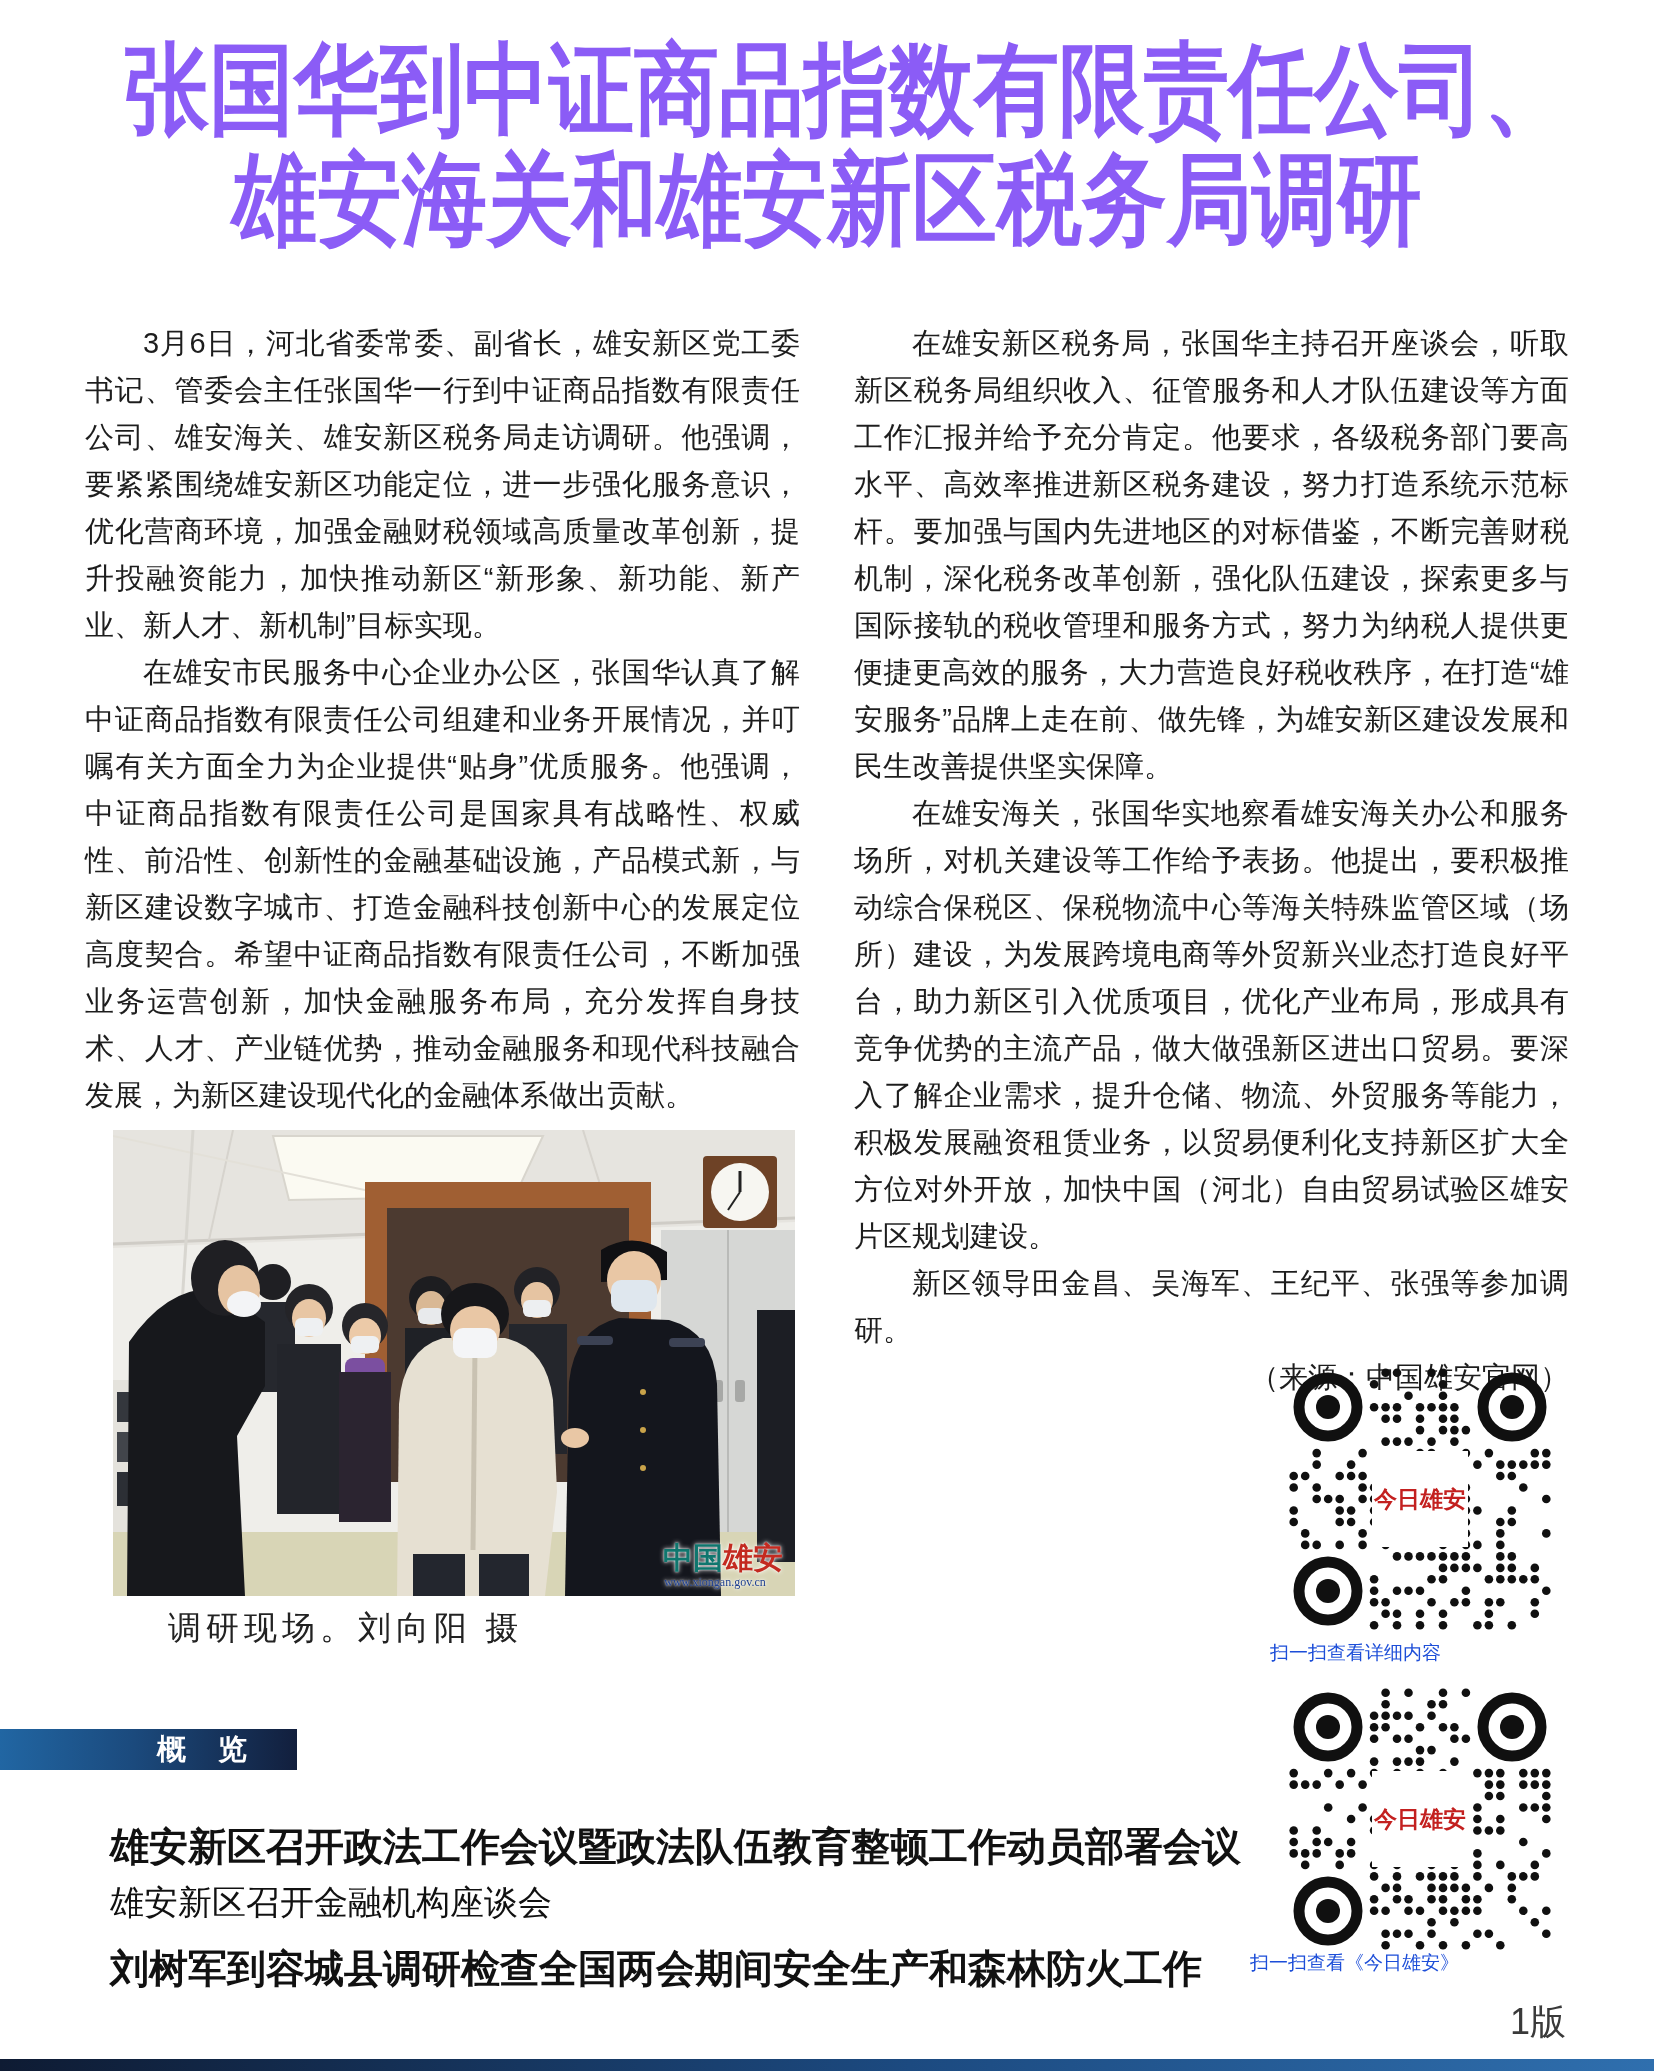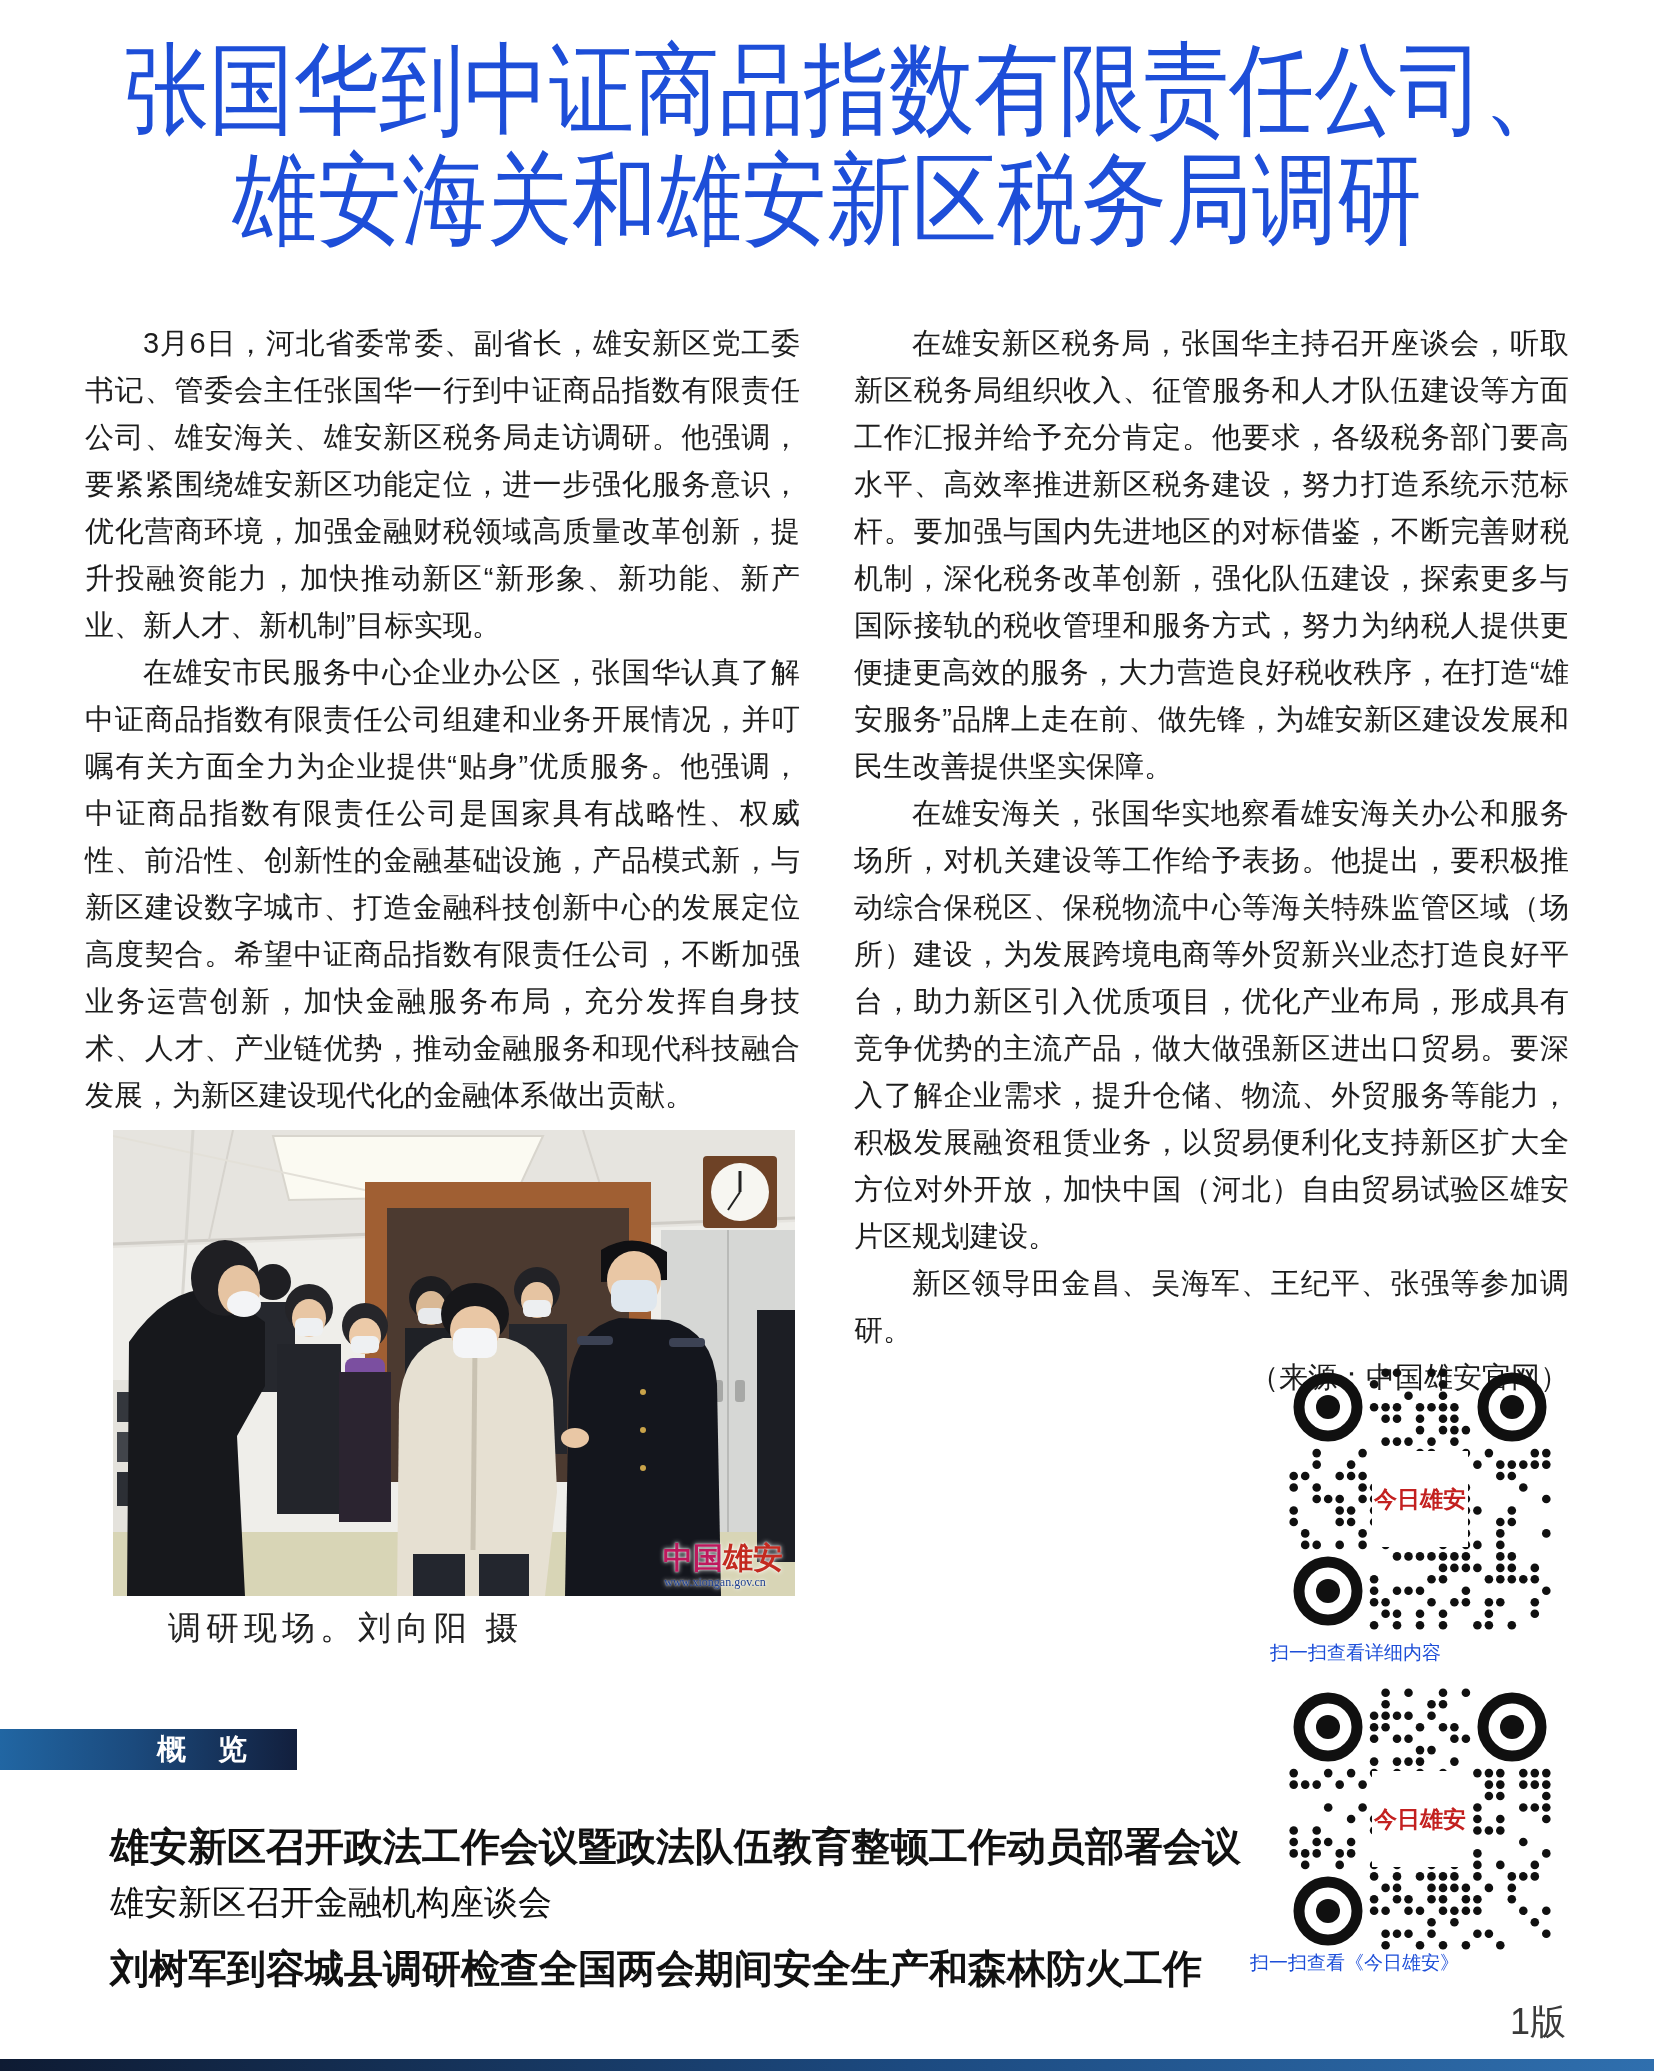--- a/index.html
+++ b/index.html
@@ -3,42 +3,42 @@
 <meta charset="utf-8">
 <style>
   html,body { margin:0; padding:0; background:#ffffff; }
   .page {
     position:relative; width:1654px; height:2071px; background:#fff;
     overflow:hidden; font-family:"Liberation Sans", sans-serif; color:#1d1d1d;
   }
   
   .headline {
     position:absolute; top:36px; left:0; width:1654px; text-align:center;
-    font-family:"Liberation Serif","DejaVu Serif",serif; font-weight:400;
-    color:#1d4ed8; font-size:100px; line-height:110px;
+    font-family:"Liberation Serif","DejaVu Serif",serif; font-weight:700;
+    color:#8b5cf6; font-size:100px; line-height:110px;
   }
   .hl-line { transform:scaleX(0.85); transform-origin:50% 50%; white-space:nowrap; }
   
   .col {
     position:absolute; width:715px; font-size:29px; line-height:47px;
     text-align:justify; color:#1d1d1d;
   }
   .col-left  { left:85px;  top:320px; }
   .col-right { left:854px; top:320px; }
   .col p { margin:0; text-indent:2em; }
   .col p.source { text-align:right; text-indent:0; }
   
   .photo { position:absolute; left:113px; top:1130px; width:682px; height:466px; margin:0; }
   .photo svg { display:block; }
   .watermark {
     position:absolute; right:12px; bottom:8px; text-align:center; line-height:1;
     font-family:"Liberation Serif","DejaVu Serif",serif; font-weight:700;
     text-shadow:0 0 5px rgba(255,255,255,.95), 0 0 2px rgba(255,255,255,.95);
   }
-  .wm-cn { color:#be185d; font-size:30px;padding-left:16px; }
+  .wm-cn { color:#0f766e; font-size:30px;padding-left:16px; }
   .wm-xa { color:#c32a20; font-size:30px; }
   .wm-url { color:#1e3f8f; font-size:12px; margin-top:3px; font-weight:400; }
   .photo-caption {
     position:absolute; left:168px; top:1606px; font-family:"Liberation Serif","DejaVu Serif",serif;
     font-size:33px; letter-spacing:5px; color:#222;
   }
   
   .qr { position:absolute; width:264px; height:264px; }
   .qr1 { left:1288px; top:1367px; }
   .qr2 { left:1288px; top:1687px; }

